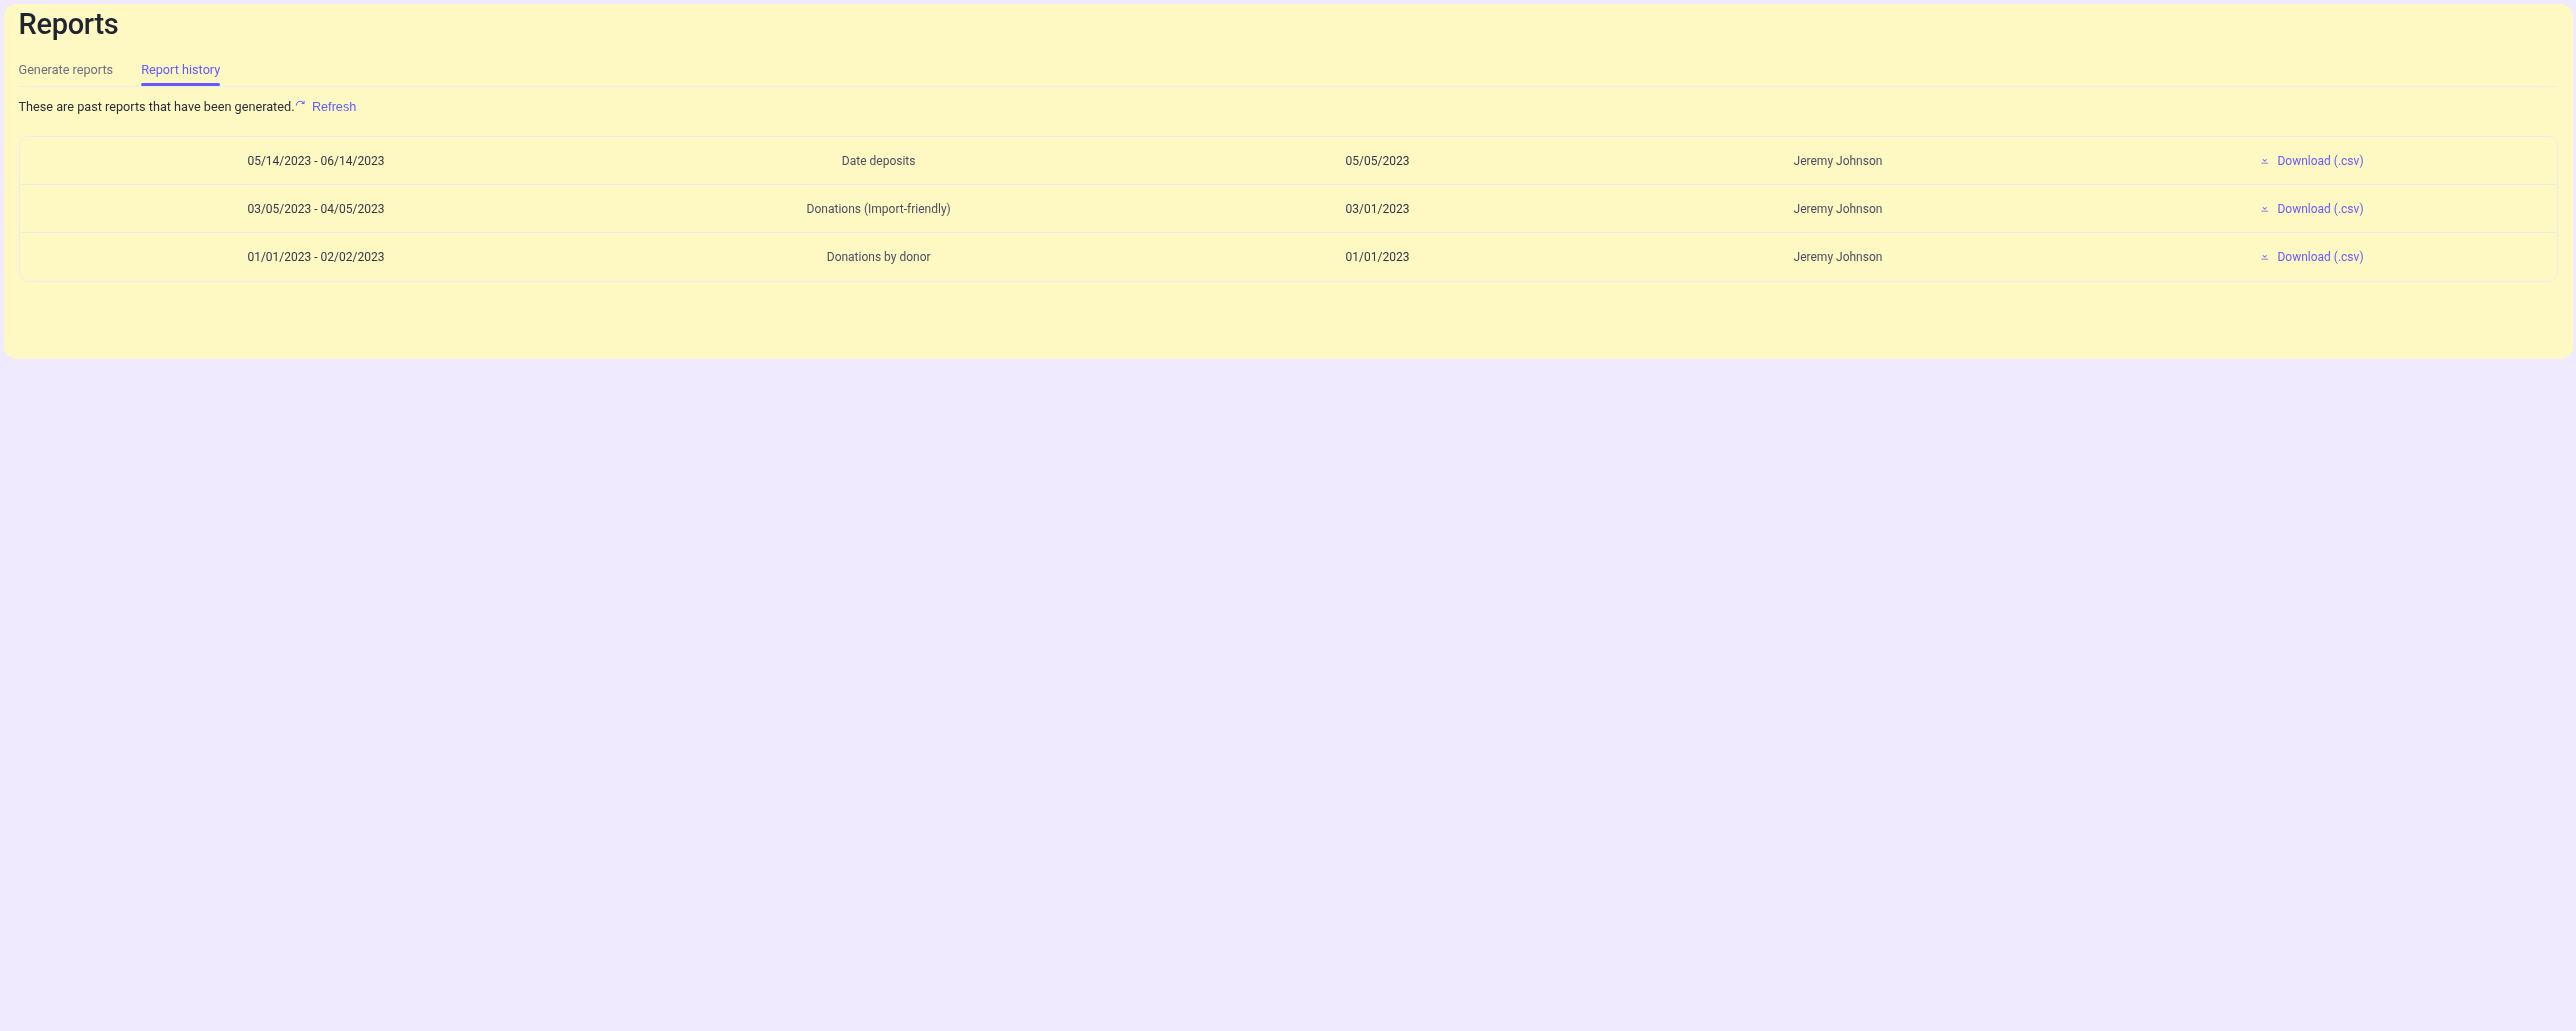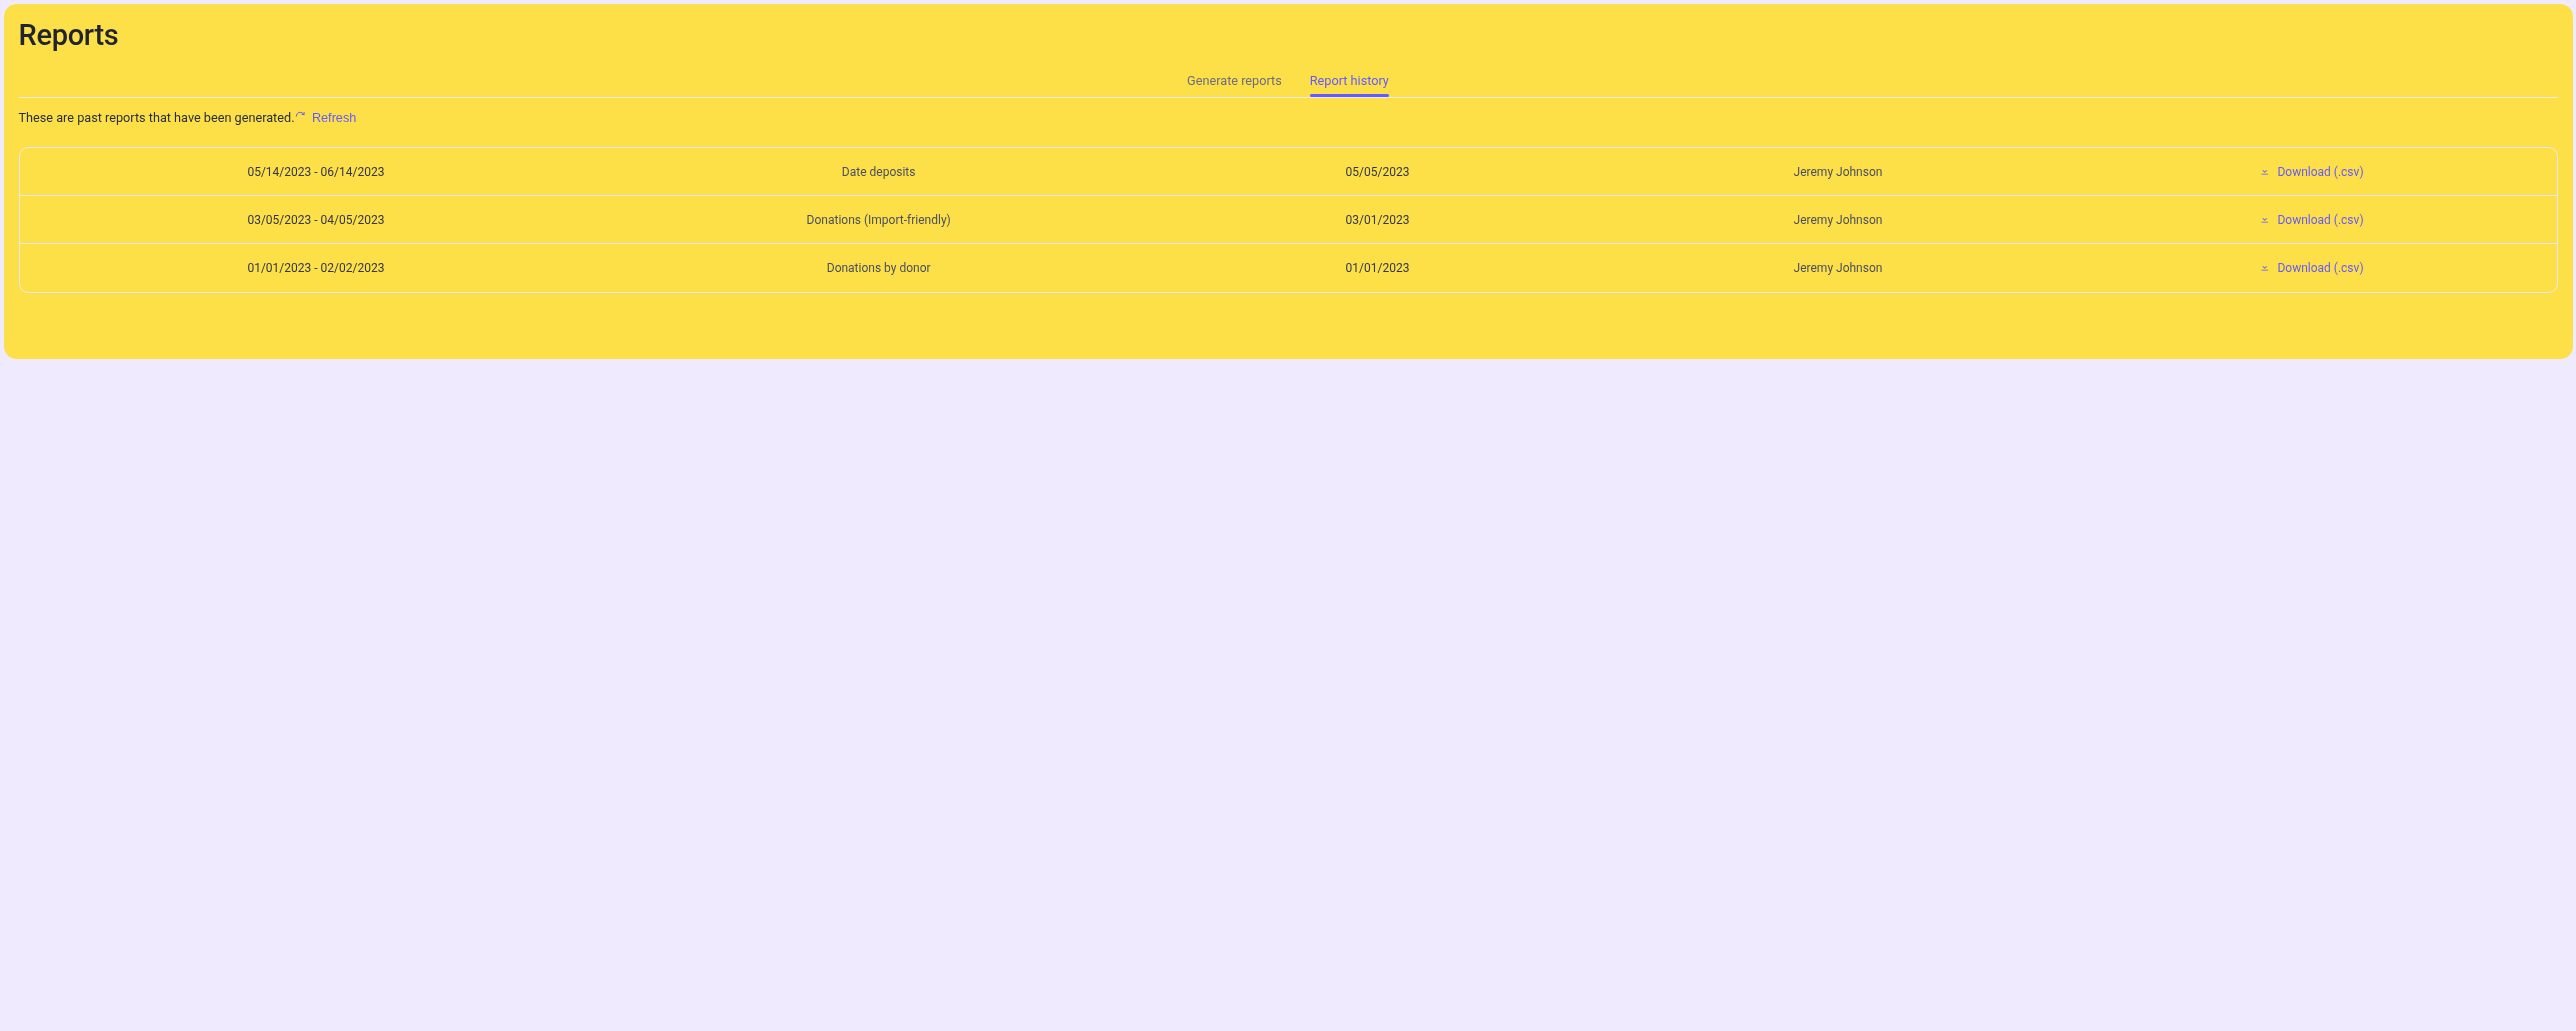--- a/index.html
+++ b/index.html
@@ -2,39 +2,38 @@
 <html style="font-size:9.2px"><head>
 <meta charset="utf-8">
 <style>
   * { box-sizing: border-box; margin: 0; padding: 0; }
   body {
     font-family: -apple-system, BlinkMacSystemFont, "Segoe UI", Roboto, "Helvetica Neue", Arial, sans-serif;
     background: #efeafe;
     padding: 3.5px;
   }
   .app-window {
-    background: #fde047;
+    background: #fef9c3;
     border-radius: 12.7px;
     width: 100%;
     min-height: 355px;
-    padding: 14px 15px 0 15px;
+    padding: 3px 15px 0 15px;
     overflow: hidden;
   }
   .page-title {
     font-size: 29px;
     font-weight: 500;
     color: #1f2430;
     letter-spacing: -0.3px;
   }
   .tabs {
     display: flex;
     gap: 28px;
     margin-top: 21px;
     border-bottom: 0.6px solid #eceaf0;
-    justify-content: center;
   }
   .tab {
     font-size: 12.7px;
     color: #6b6f80;
     padding-bottom: 9.2px;
     cursor: pointer;
     position: relative;
   }
   .tab.active {
     color: #635bff;

